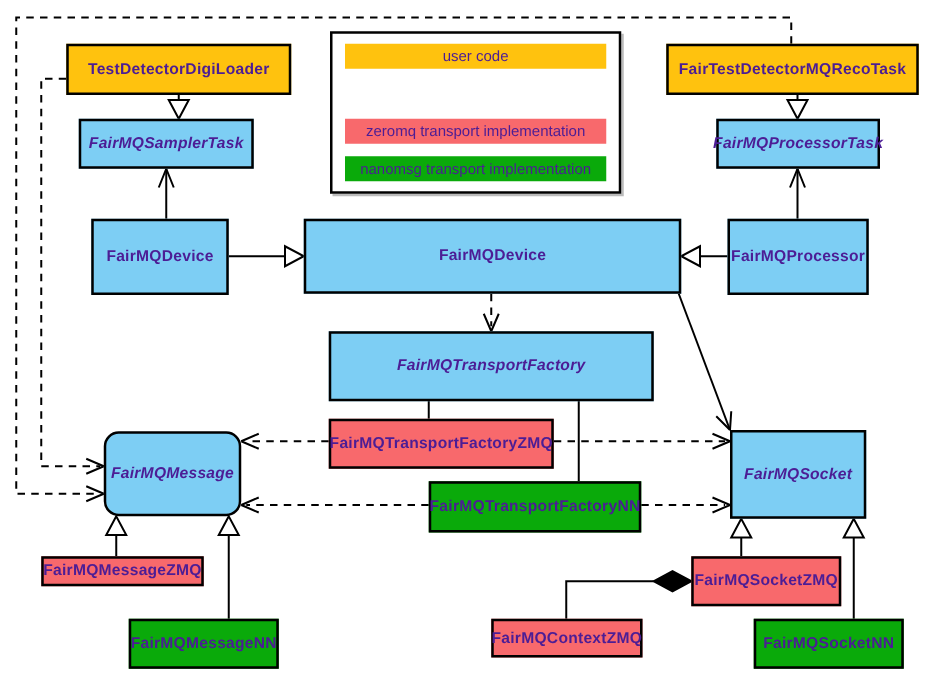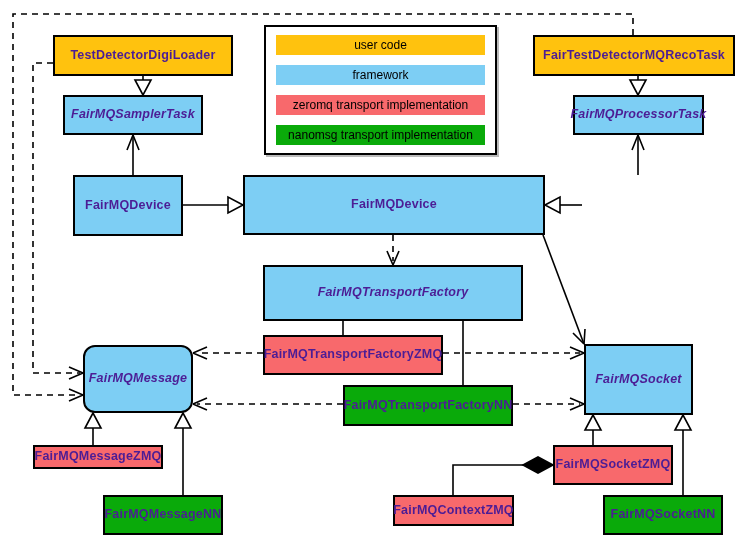--- a/index.html
+++ b/index.html
@@ -15,21 +15,21 @@
   }
   .node.abstract { font-style:italic; }
   #legend-box {
     position:absolute; z-index:2; left:264px; top:25px; width:233px; height:130px;
     background:#ffffff; border:2px solid #000000; box-sizing:border-box;
     box-shadow:2px 2px 0 #bbbbbb;
   }
   .legend-item {
     position:absolute; left:10px; width:209px; height:20px;
     display:flex; align-items:center; justify-content:center;
-    font-size:12px; font-weight:normal; color:#000000;
+    font-size:12px; font-weight:normal; color:#4c1d95;
   }
 </style>
 </head>
 <body>
 
 <div id="canvas">
 
   <svg id="connectors" viewBox="0 0 748 549" xmlns="http://www.w3.org/2000/svg">
 
     <g stroke="#000" stroke-width="1.6" fill="none">
@@ -133,37 +133,37 @@
     </g>
 
     <g stroke="#000" stroke-width="1.6" fill="none">
       <polygon points="553,465 538,457 523,465 538,473" fill="#000"></polygon>
       <path d="M523,465 L453,465 L453,495"></path>
     </g>
   </svg>
 
   <div id="legend-box">
     <div class="legend-item" style="top: 8px; background-color: rgb(255, 194, 14);">user code</div>
-    <div class="legend-item" style="top: 38px; background-color: rgb(125, 206, 244);">framework</div>
     <div class="legend-item" style="top: 68px; background-color: rgb(248, 105, 108);">zeromq transport implementation</div>
     <div class="legend-item" style="top: 98px; background-color: rgb(10, 170, 10);">nanomsg transport implementation</div>
   </div>
 
   <div class="node" style="left: 53px; top: 35px; width: 180px; height: 41px; background-color: rgb(255, 194, 14);">TestDetectorDigiLoader</div>
 
   <div class="node" style="left: 533px; top: 35px; width: 202px; height: 41px; background-color: rgb(255, 194, 14);">FairTestDetectorMQRecoTask</div>
 
   <div class="node abstract" style="left: 63px; top: 95px; width: 140px; height: 40px; background-color: rgb(125, 206, 244);">FairMQSamplerTask</div>
 
   <div class="node abstract" style="left: 573px; top: 95px; width: 131px; height: 40px; background-color: rgb(125, 206, 244);">FairMQProcessorTask</div>
 
   <div class="node" style="left: 73px; top: 175px; width: 110px; height: 61px; background-color: rgb(125, 206, 244);">FairMQDevice</div>
 
   <div class="node" style="left: 243px; top: 175px; width: 302px; height: 60px; background-color: rgb(125, 206, 244);">FairMQDevice</div>
 
+  <div class="node" style="left: 582px; top: 175px; width: 113px; height: 61px; background-color: rgb(125, 206, 244);">FairMQProcessor</div>
 
   <div class="node abstract" style="left: 263px; top: 265px; width: 260px; height: 56px; background-color: rgb(125, 206, 244);">FairMQTransportFactory</div>
 
   <div class="node" style="left: 263px; top: 335px; width: 180px; height: 40px; background-color: rgb(248, 105, 108);">FairMQTransportFactoryZMQ</div>
 
   <div class="node" style="left: 343px; top: 385px; width: 170px; height: 41px; background-color: rgb(10, 170, 10);">FairMQTransportFactoryNN</div>
 
   <div class="node abstract" style="left: 83px; top: 345px; width: 110px; height: 68px; background-color: rgb(125, 206, 244); border-radius: 12px;">FairMQMessage</div>
 
   <div class="node abstract" style="left: 584px; top: 344px; width: 109px; height: 71px; background-color: rgb(125, 206, 244);">FairMQSocket</div>

